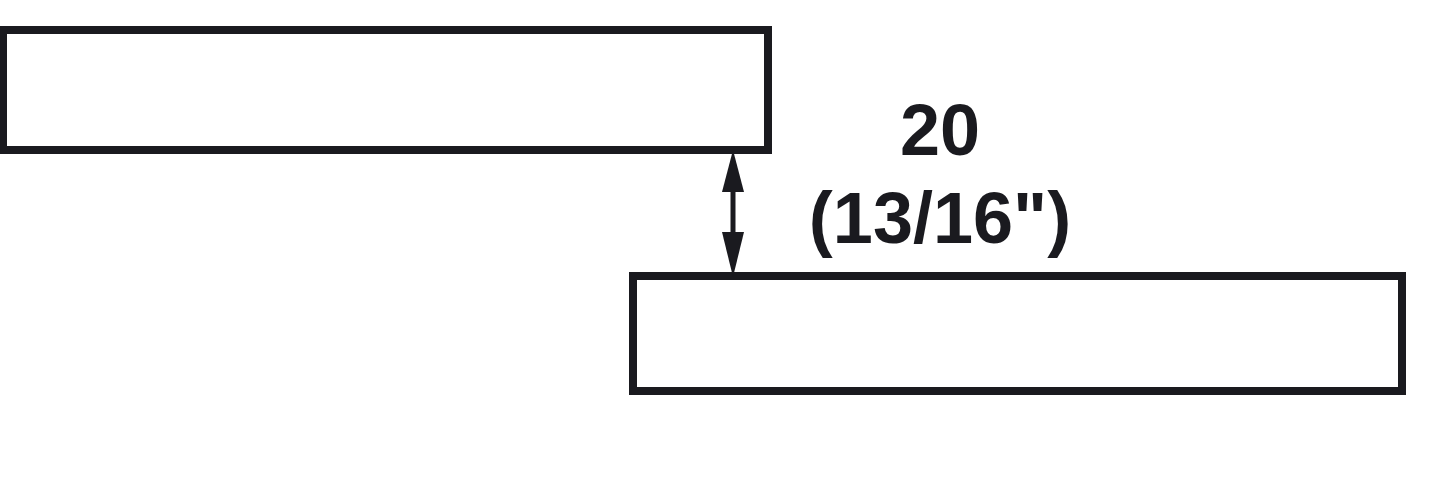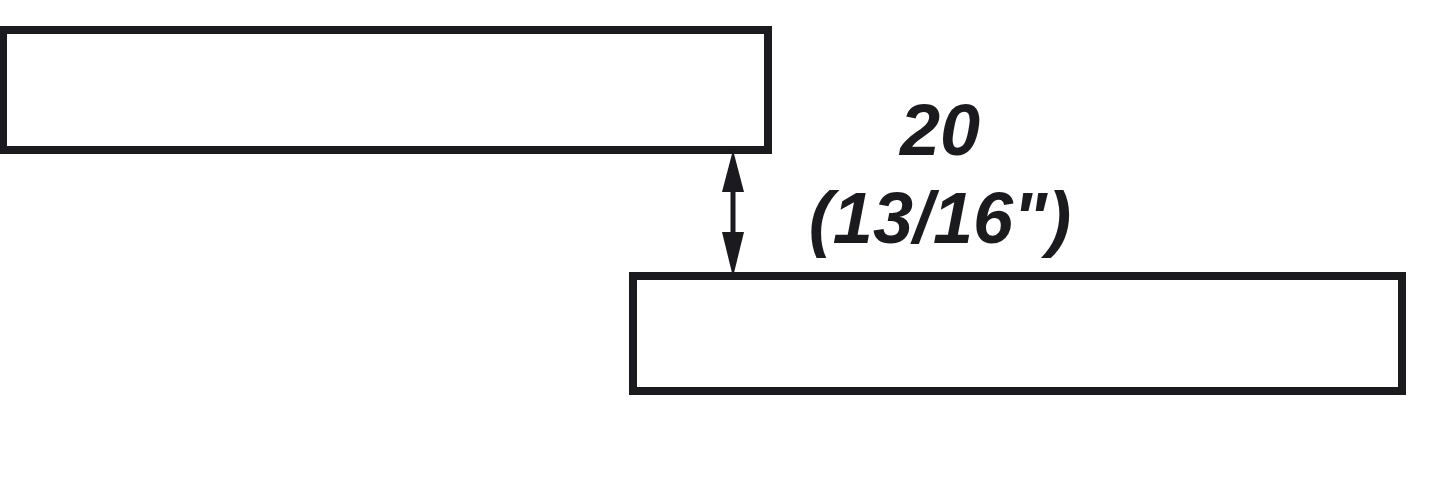--- a/index.html
+++ b/index.html
@@ -9,21 +9,20 @@
   }
   body {
     font-family: "Liberation Sans", sans-serif;
   }
   #canvas {
     position: relative;
     width: 1445px;
     height: 498px;
     background: #ffffff;
     overflow: hidden;
-    font-style: italic;
   }
   #drawing-svg {
     position: absolute;
     left: 0;
     top: 0;
     width: 1445px;
     height: 498px;
     display: block;
   }
   .panel-rect {

